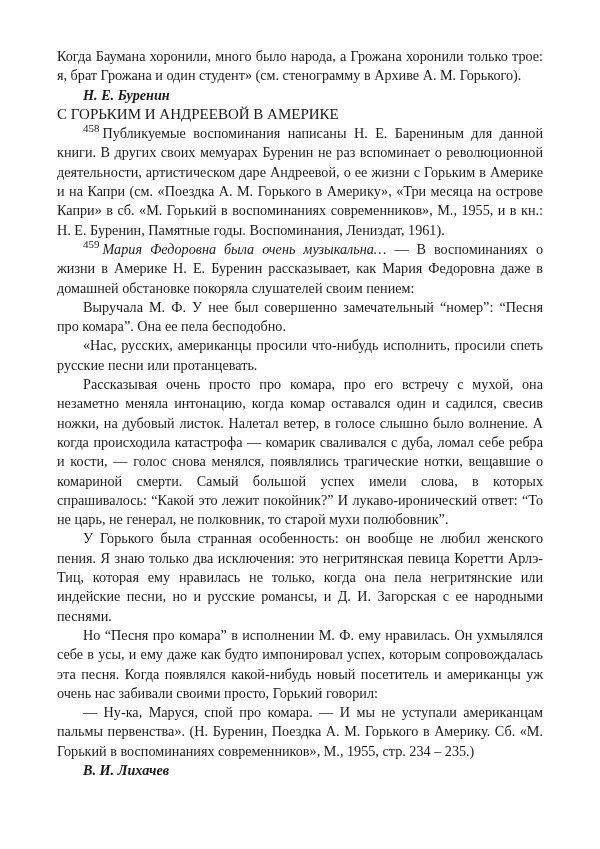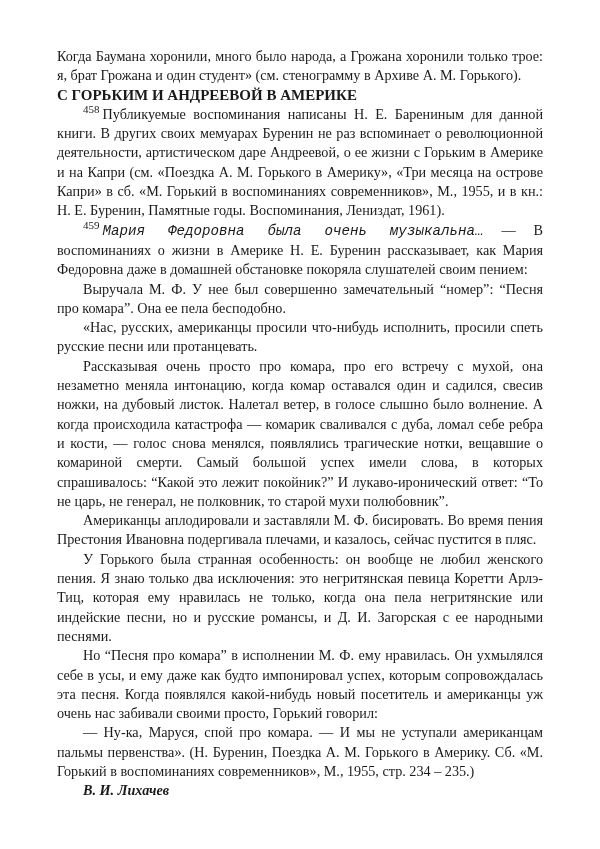--- a/index.html
+++ b/index.html
@@ -10,40 +10,40 @@
     top: 47px;
     width: 486px;
     font-family: "Liberation Serif", serif;
     font-size: 14.2px;
     line-height: 19.3px;
     color: #1a1a1a;
   }
   p { margin: 0; text-align: justify; }
   .indent { text-indent: 26px; }
   .author { font-weight: bold; font-style: italic; padding-left: 26px; }
-  .heading { font-weight: bold; font-size: 15px; }
+  .heading { font-weight: normal; font-size: 15px; }
   sup.fn { font-size: 11px; vertical-align: 6px; line-height: 0; margin-right: 3px; }
-  .it { font-style: italic; font-family: Liberation Mono, monospace; }
+  .it { font-style: italic; }
 </style>
 </head>
 <body>
 
 <div class="page">
   <p>Когда Баумана хоронили, много было народа, а Грожана хоронили только трое: я, брат Грожана и один студент» (см. стенограмму в Архиве А. М. Горького).</p>
 
+  <p class="author">Н. Е. Буренин</p>
   <p class="heading">С ГОРЬКИМ И АНДРЕЕВОЙ В АМЕРИКЕ</p>
 
   <p class="indent"><sup class="fn">458</sup><span>Публикуемые воспоминания написаны Н. Е. Барениным для данной книги. В других своих мемуарах Буренин не раз вспоминает о революционной деятельности, артистическом даре Андреевой, о ее жизни с Горьким в Америке и на Капри (см. «Поездка А. М. Горького в Америку», «Три месяца на острове Капри» в сб. «М. Горький в воспоминаниях современников», М., 1955, и в кн.: Н. Е. Буренин, Памятные годы. Воспоминания, Лениздат, 1961).</span></p>
 
   <p class="indent"><sup class="fn">459</sup><span class="it">Мария Федоровна была очень музыкальна…</span><span> — В воспоминаниях о жизни в Америке Н. Е. Буренин рассказывает, как Мария Федоровна даже в домашней обстановке покоряла слушателей своим пением:</span></p>
 
   <p class="indent">Выручала М. Ф. У нее был совершенно замечательный “номер”: “Песня про комара”. Она ее пела бесподобно.</p>
   <p class="indent">«Нас, русских, американцы просили что-нибудь исполнить, просили спеть русские песни или протанцевать.</p>
   <p class="indent">Рассказывая очень просто про комара, про его встречу с мухой, она незаметно меняла интонацию, когда комар оставался один и садился, свесив ножки, на дубовый листок. Налетал ветер, в голосе слышно было волнение. А когда происходила катастрофа — комарик сваливался с дуба, ломал себе ребра и кости, — голос снова менялся, появлялись трагические нотки, вещавшие о комариной смерти. Самый большой успех имели слова, в которых спрашивалось: “Какой это лежит покойник?” И лукаво-иронический ответ: “То не царь, не генерал, не полковник, то старой мухи полюбовник”.</p>
-  <p class="indent">Американцы аплодировали и заставляли М. Ф. бисировать. Во время пения Престония Ивановна подергивала плечами, и казалось, сейчас пустится в пляс.</p>
   <p class="indent">У Горького была странная особенность: он вообще не любил женского пения. Я знаю только два исключения: это негритянская певица Коретти Арлэ-Тиц, которая ему нравилась не только, когда она пела негритянские или индейские песни, но и русские романсы, и Д. И. Загорская с ее народными песнями.</p>
   <p class="indent">Но “Песня про комара” в исполнении М. Ф. ему нравилась. Он ухмылялся себе в усы, и ему даже как будто импонировал успех, которым сопровождалась эта песня. Когда появлялся какой-нибудь новый посетитель и американцы уж очень нас забивали своими просто, Горький говорил:</p>
   <p class="indent">— Ну-ка, Маруся, спой про комара. — И мы не уступали американцам пальмы первенства». (Н. Буренин, Поездка А. М. Горького в Америку. Сб. «М. Горький в воспоминаниях современников», М., 1955, стр. 234 – 235.)</p>
 
   <p class="author">В. И. Лихачев</p>
 
   <p class="indent"></p>
 
 </div>
 

